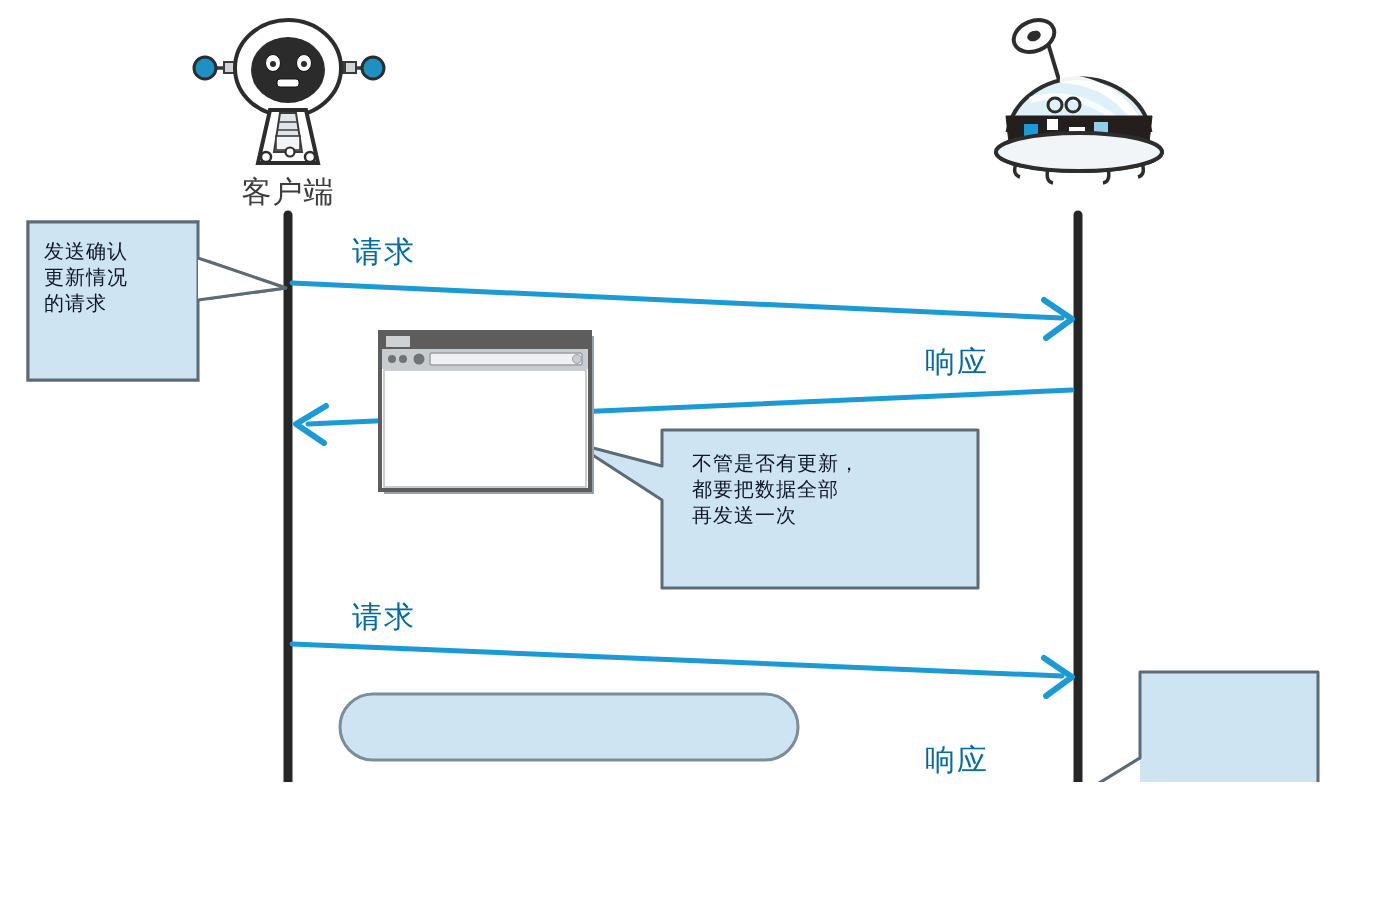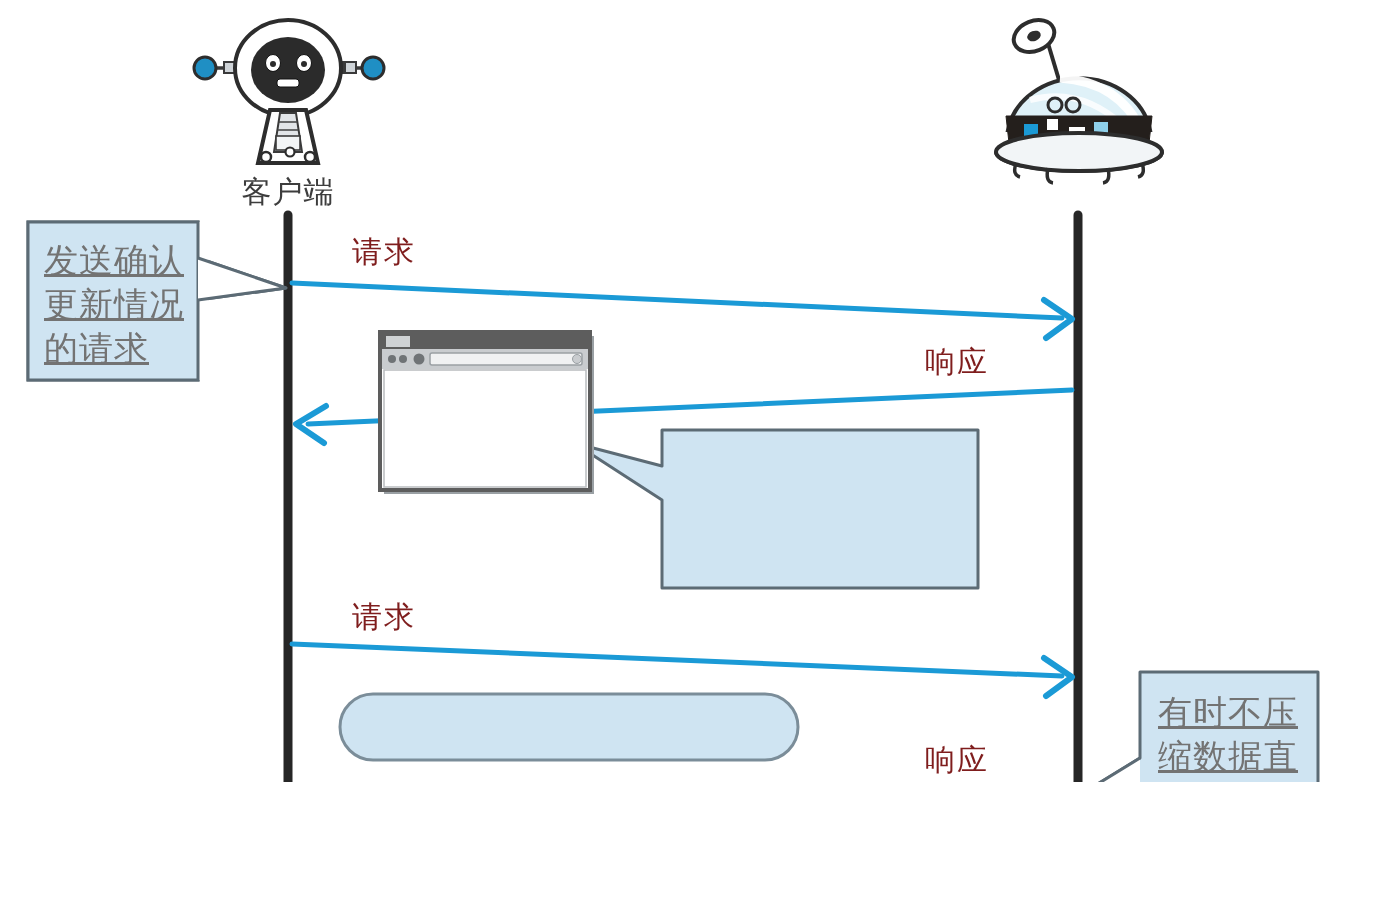--- a/index.html
+++ b/index.html
@@ -30,33 +30,32 @@
     position: absolute;
     font-size: 30px;
     color: #3d3d3d;
     letter-spacing: 1px;
     white-space: nowrap;
     text-align: center;
   }
   .msg-label {
     position: absolute;
     font-size: 30px;
-    color: #7f1d1d;
+    color: #0369a1;
     letter-spacing: 2px;
     white-space: nowrap;
     text-align: center;
   }
   .callout-text {
     position: absolute;
-    font-size: 34px;
+    font-size: 20px;
     line-height: 1.30;
-    color: #737373;
+    color: #0f172a;
     white-space: pre-line;
     letter-spacing: 1px;
-    text-decoration: underline;
   }
   .bubble-text {
     position: absolute;
     font-size: 29px;
     color: #4a5257;
     white-space: nowrap;
     letter-spacing: 1px;
   }
 </style>
 </head>
@@ -208,19 +207,19 @@
   <div class="msg-label" style="left:925px; top:342px;">响应</div>
 
   <div class="msg-label" style="left:352px; top:597px;">请求</div>
 
   <div class="msg-label" style="left:925px; top:740px;">响应</div>
 
   <div class="callout-text" style="left:44px; top:238px; width:152px;">发送确认
 更新情况
 的请求</div>
 
-
-  <div class="callout-text" style="left:1158px; top:690px; width:145px;">有时不压
-缩数据直
-接发送</div>
+  <div class="callout-text" style="left:692px; top:450px; width:290px;">不管是否有更新，
+都要把数据全部
+再发送一次</div>
+
 
 
 </div>
 
 </body></html>

